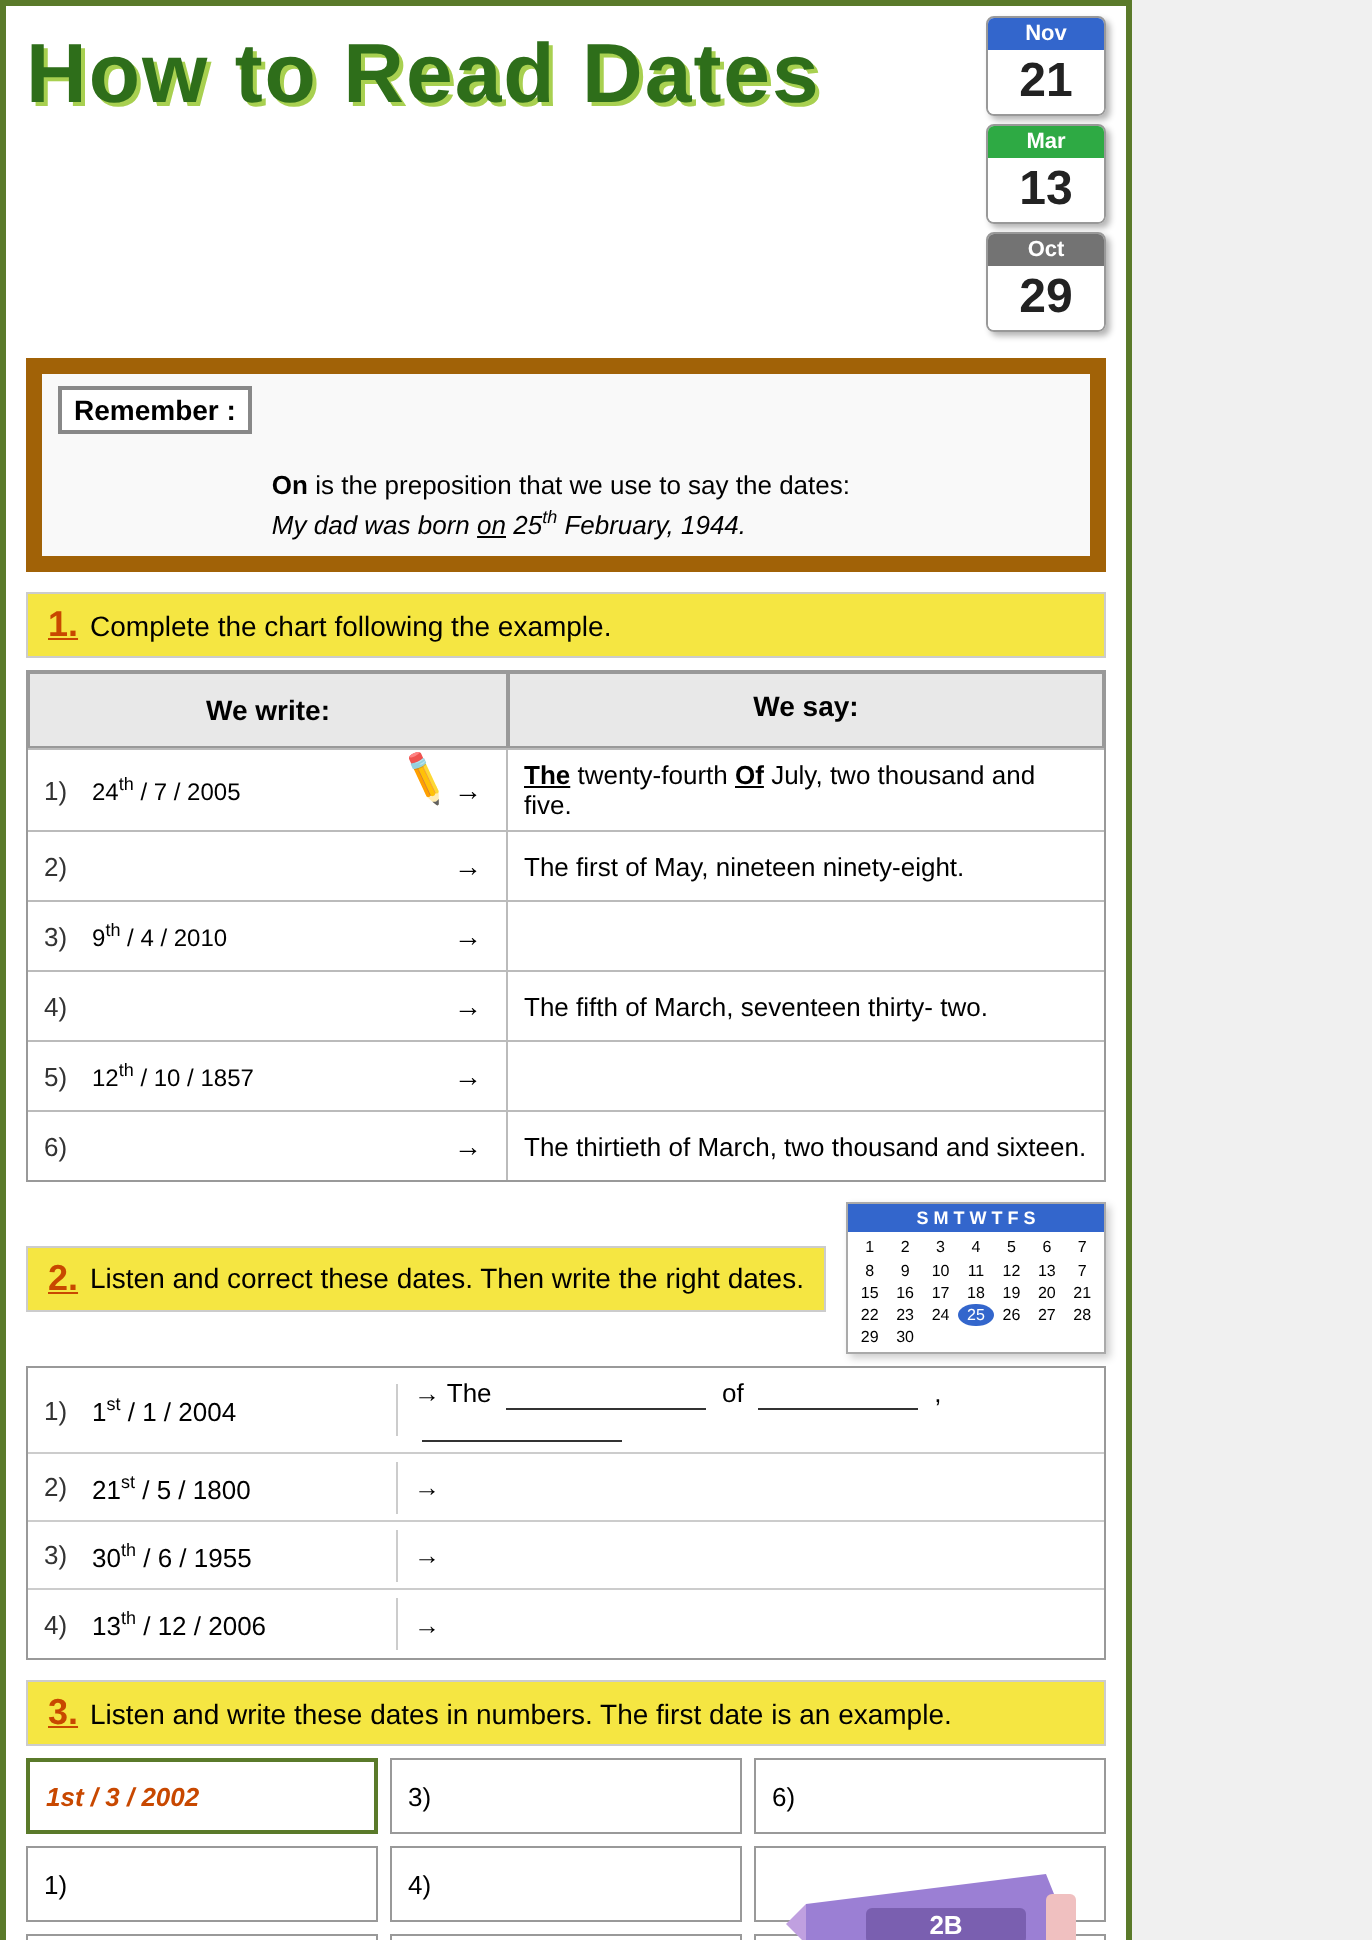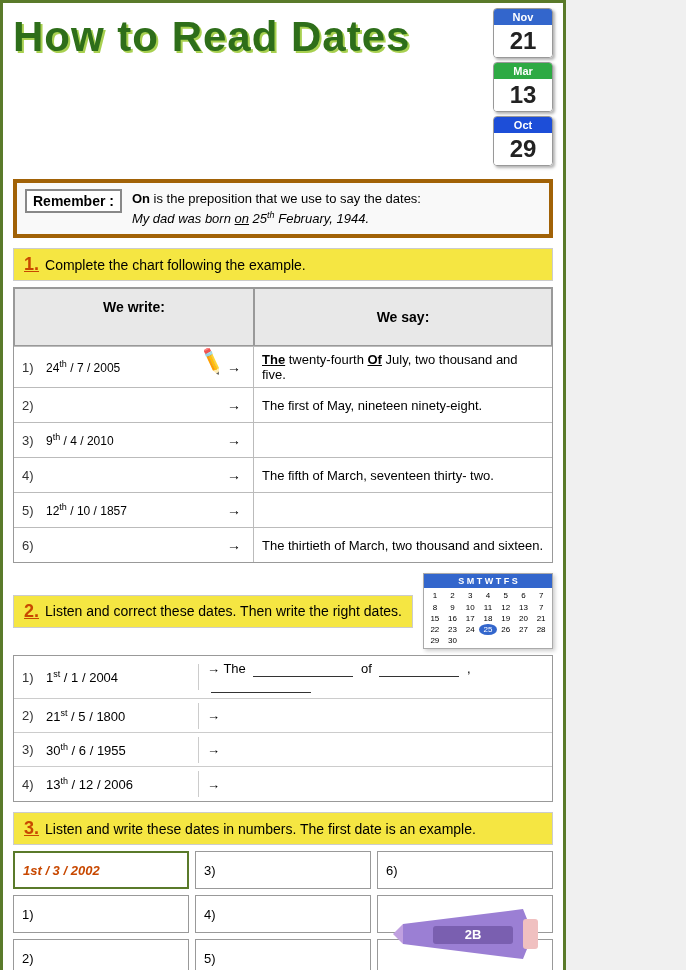--- a/index.html
+++ b/index.html
@@ -64,43 +64,44 @@
       width: 100%;
       background: white;
       text-align: center;
       font-weight: bold;
       font-size: 24px;
       color: #222;
       padding: 2px 0;
     }
     .cal-nov .cal-header { background: #3366cc; }
     .cal-mar .cal-header { background: #2eaa44; }
-    .cal-oct .cal-header { background: #1d4ed8; }
+    .cal-oct .cal-header { background: #737373; }
 
     
     .remember-box {
       display: flex;
       align-items: flex-start;
-      border: 4px solid #a16207;
+      border: 8px solid #a16207;
       background: #f9f9f9;
       margin-bottom: 10px;
       padding: 6px 8px;
     }
     .remember-label {
       font-weight: bold;
       font-size: 14px;
       margin-right: 10px;
       white-space: nowrap;
       border: 2px solid #888;
       padding: 2px 6px;
       background: white;
     }
     .remember-text {
       font-size: 13px;
       line-height: 1.5;
+      margin-top: 40px;
     }
     .remember-text .preposition {
       font-weight: bold;
     }
     .remember-text .italic {
       font-style: italic;
     }
     .remember-text .underline {
       text-decoration: underline;
     }
@@ -139,21 +140,21 @@
       font-weight: bold;
       padding: 10px 4px;
       font-size: 14px;
     }
     .th-say {
       flex: 1;
       background: #e8e8e8;
       border: 1px solid #999;
       text-align: center;
       font-weight: bold;
-      padding: 20px 4px;
+      padding: 8px 4px;
       font-size: 14px;
     }
     .table-row {
       display: flex;
       border-top: 1px solid #bbb;
     }
     .td-write {
       flex: 0 0 240px;
       border-right: 1px solid #bbb;
       padding: 5px 8px;

